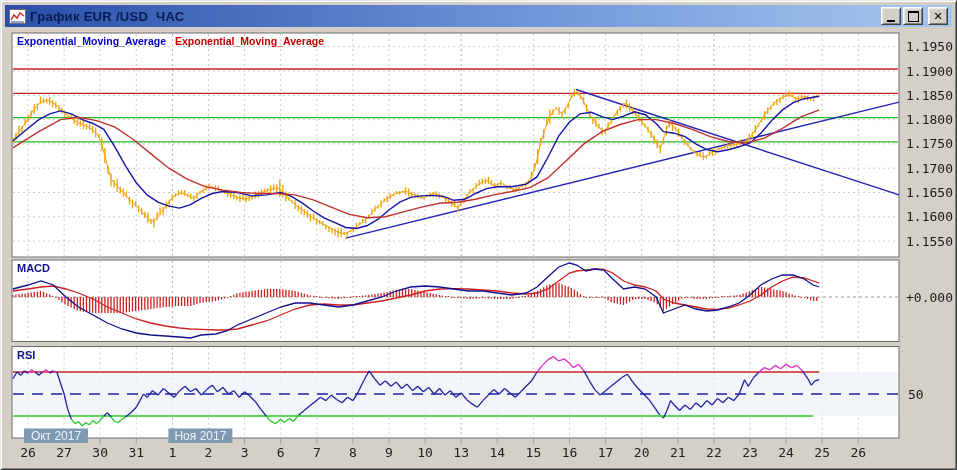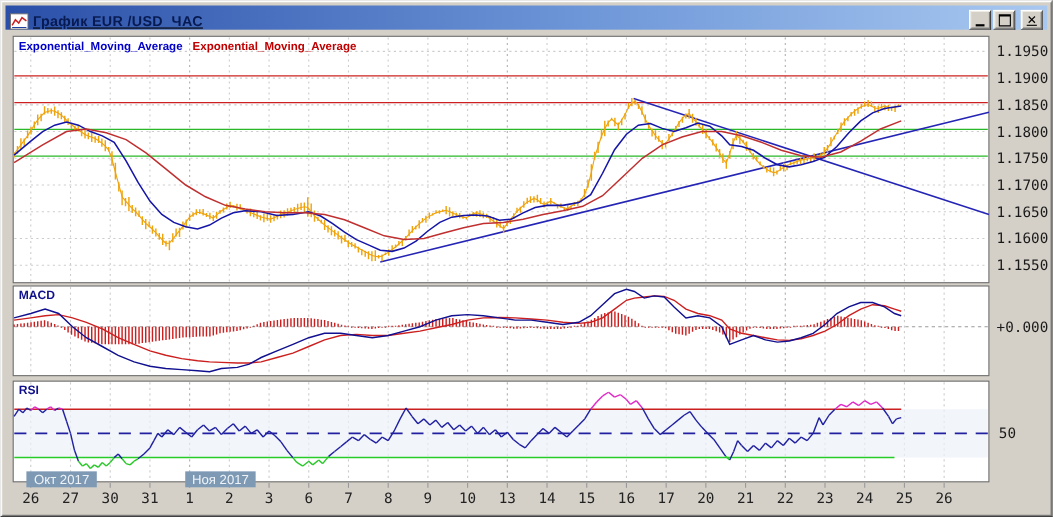--- a/index.html
+++ b/index.html
@@ -1,21 +1,21 @@
 <!DOCTYPE html>
 <html><head>
 <meta charset="utf-8">
 <style>
   html,body{margin:0;padding:0;background:#d4d0c8;font-family:"Liberation Sans",sans-serif;}
   .window{position:relative;width:957px;height:470px;background:#d4d0c8;box-sizing:border-box;
     border-top:1px solid #e8e8e8;border-left:1px solid #e8e8e8;border-right:1px solid #404040;border-bottom:1px solid #404040;
     box-shadow:inset 1px 1px 0 #ffffff, inset -1px -1px 0 #808080;overflow:hidden;}
   .titlebar{position:absolute;left:4px;top:4px;right:4px;height:22px;
     background:linear-gradient(to right,#2a4fa8,#6d96d8 55%,#a8c8f0);
-    display:flex;align-items:flex-end;padding:0 2px;z-index:5;text-decoration:underline;}
+    display:flex;align-items:center;padding:0 2px;z-index:5;}
   .app-icon{width:17px;height:15px;margin:0 4px 0 2px;flex:0 0 auto;}
   .title-text{font-size:13px;font-weight:bold;color:#071a52;white-space:pre;letter-spacing:.3px;}
   .tb-controls{margin-left:auto;display:flex;align-items:center;gap:2px;padding-right:2px;}
   .tb-btn{width:18px;height:16px;background:#d4d0c8;border:1px solid;border-color:#ffffff #404040 #404040 #ffffff;
     box-shadow:inset 1px 1px 0 #ecebe6, inset -1px -1px 0 #808080;
     display:flex;align-items:center;justify-content:center;
     font-family:"DejaVu Sans",sans-serif;font-size:10px;font-weight:bold;color:#000;line-height:1;cursor:default;}
   .tb-btn.close{margin-left:3px;}
   .tb-btn .glyph-min{display:block;width:8px;height:9px;border-bottom:2px solid #000;}
   .tb-btn .glyph-max{display:block;width:9px;height:8px;border:1px solid #000;border-top-width:2px;}

